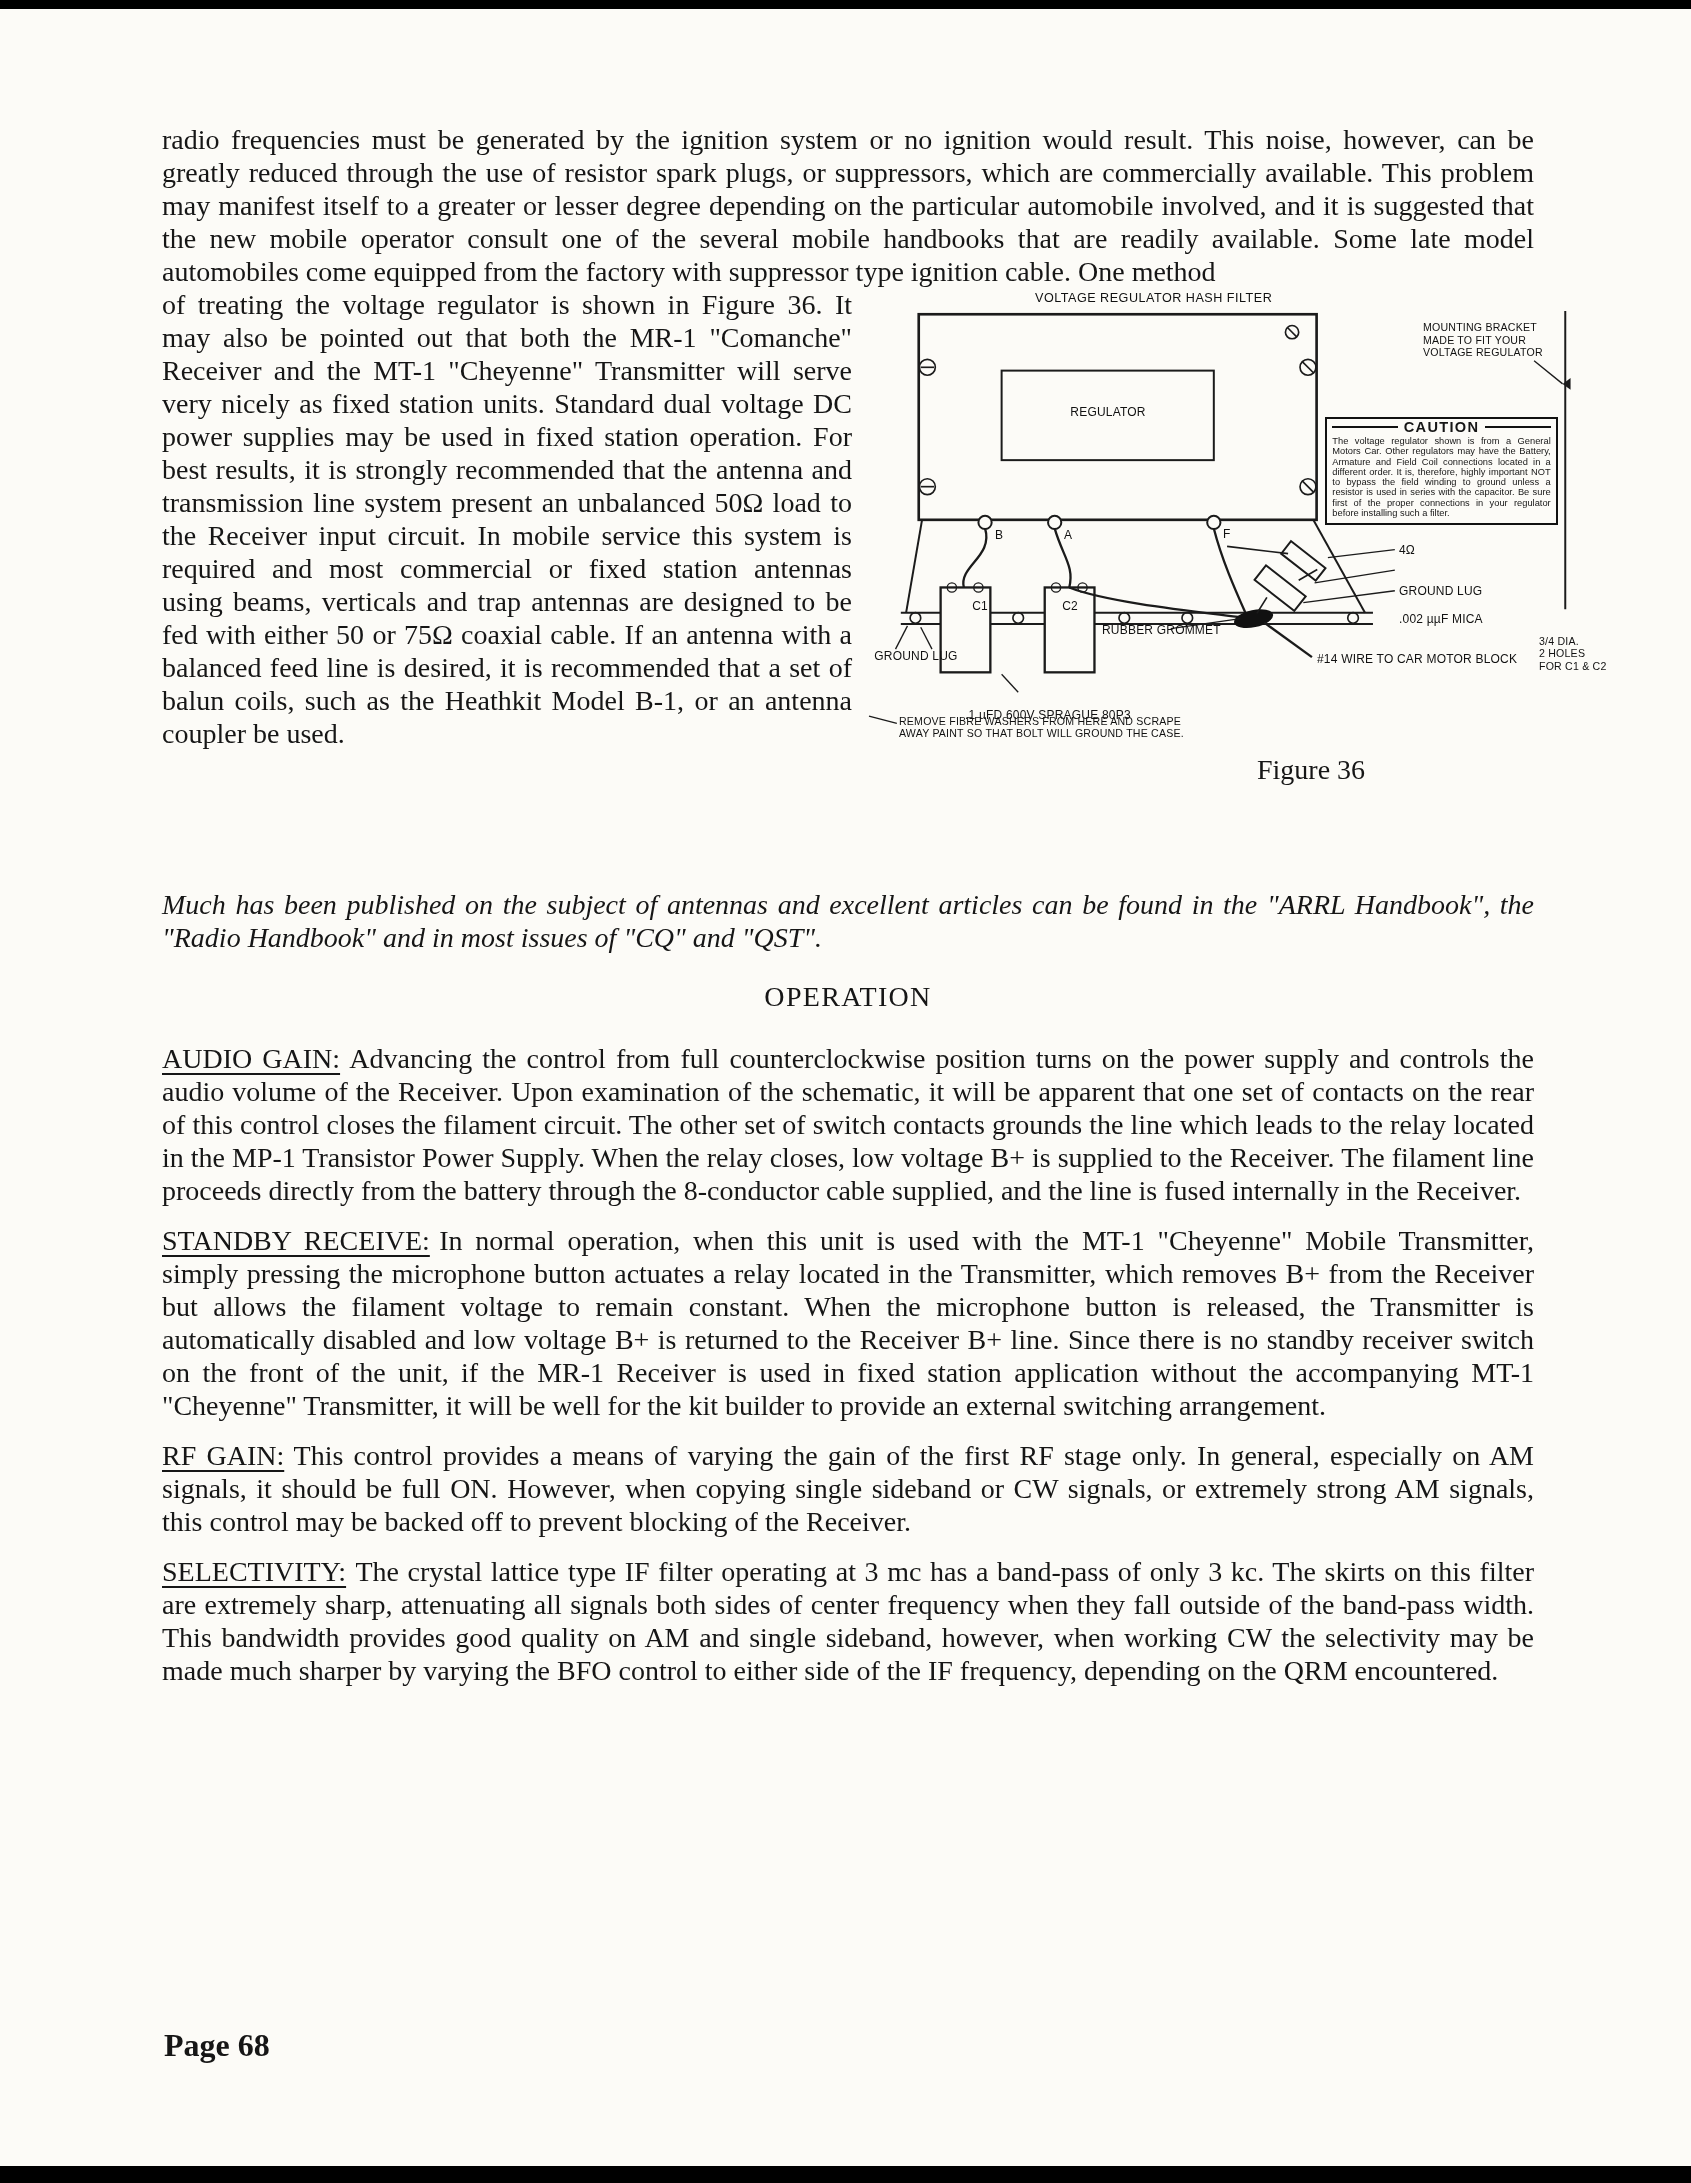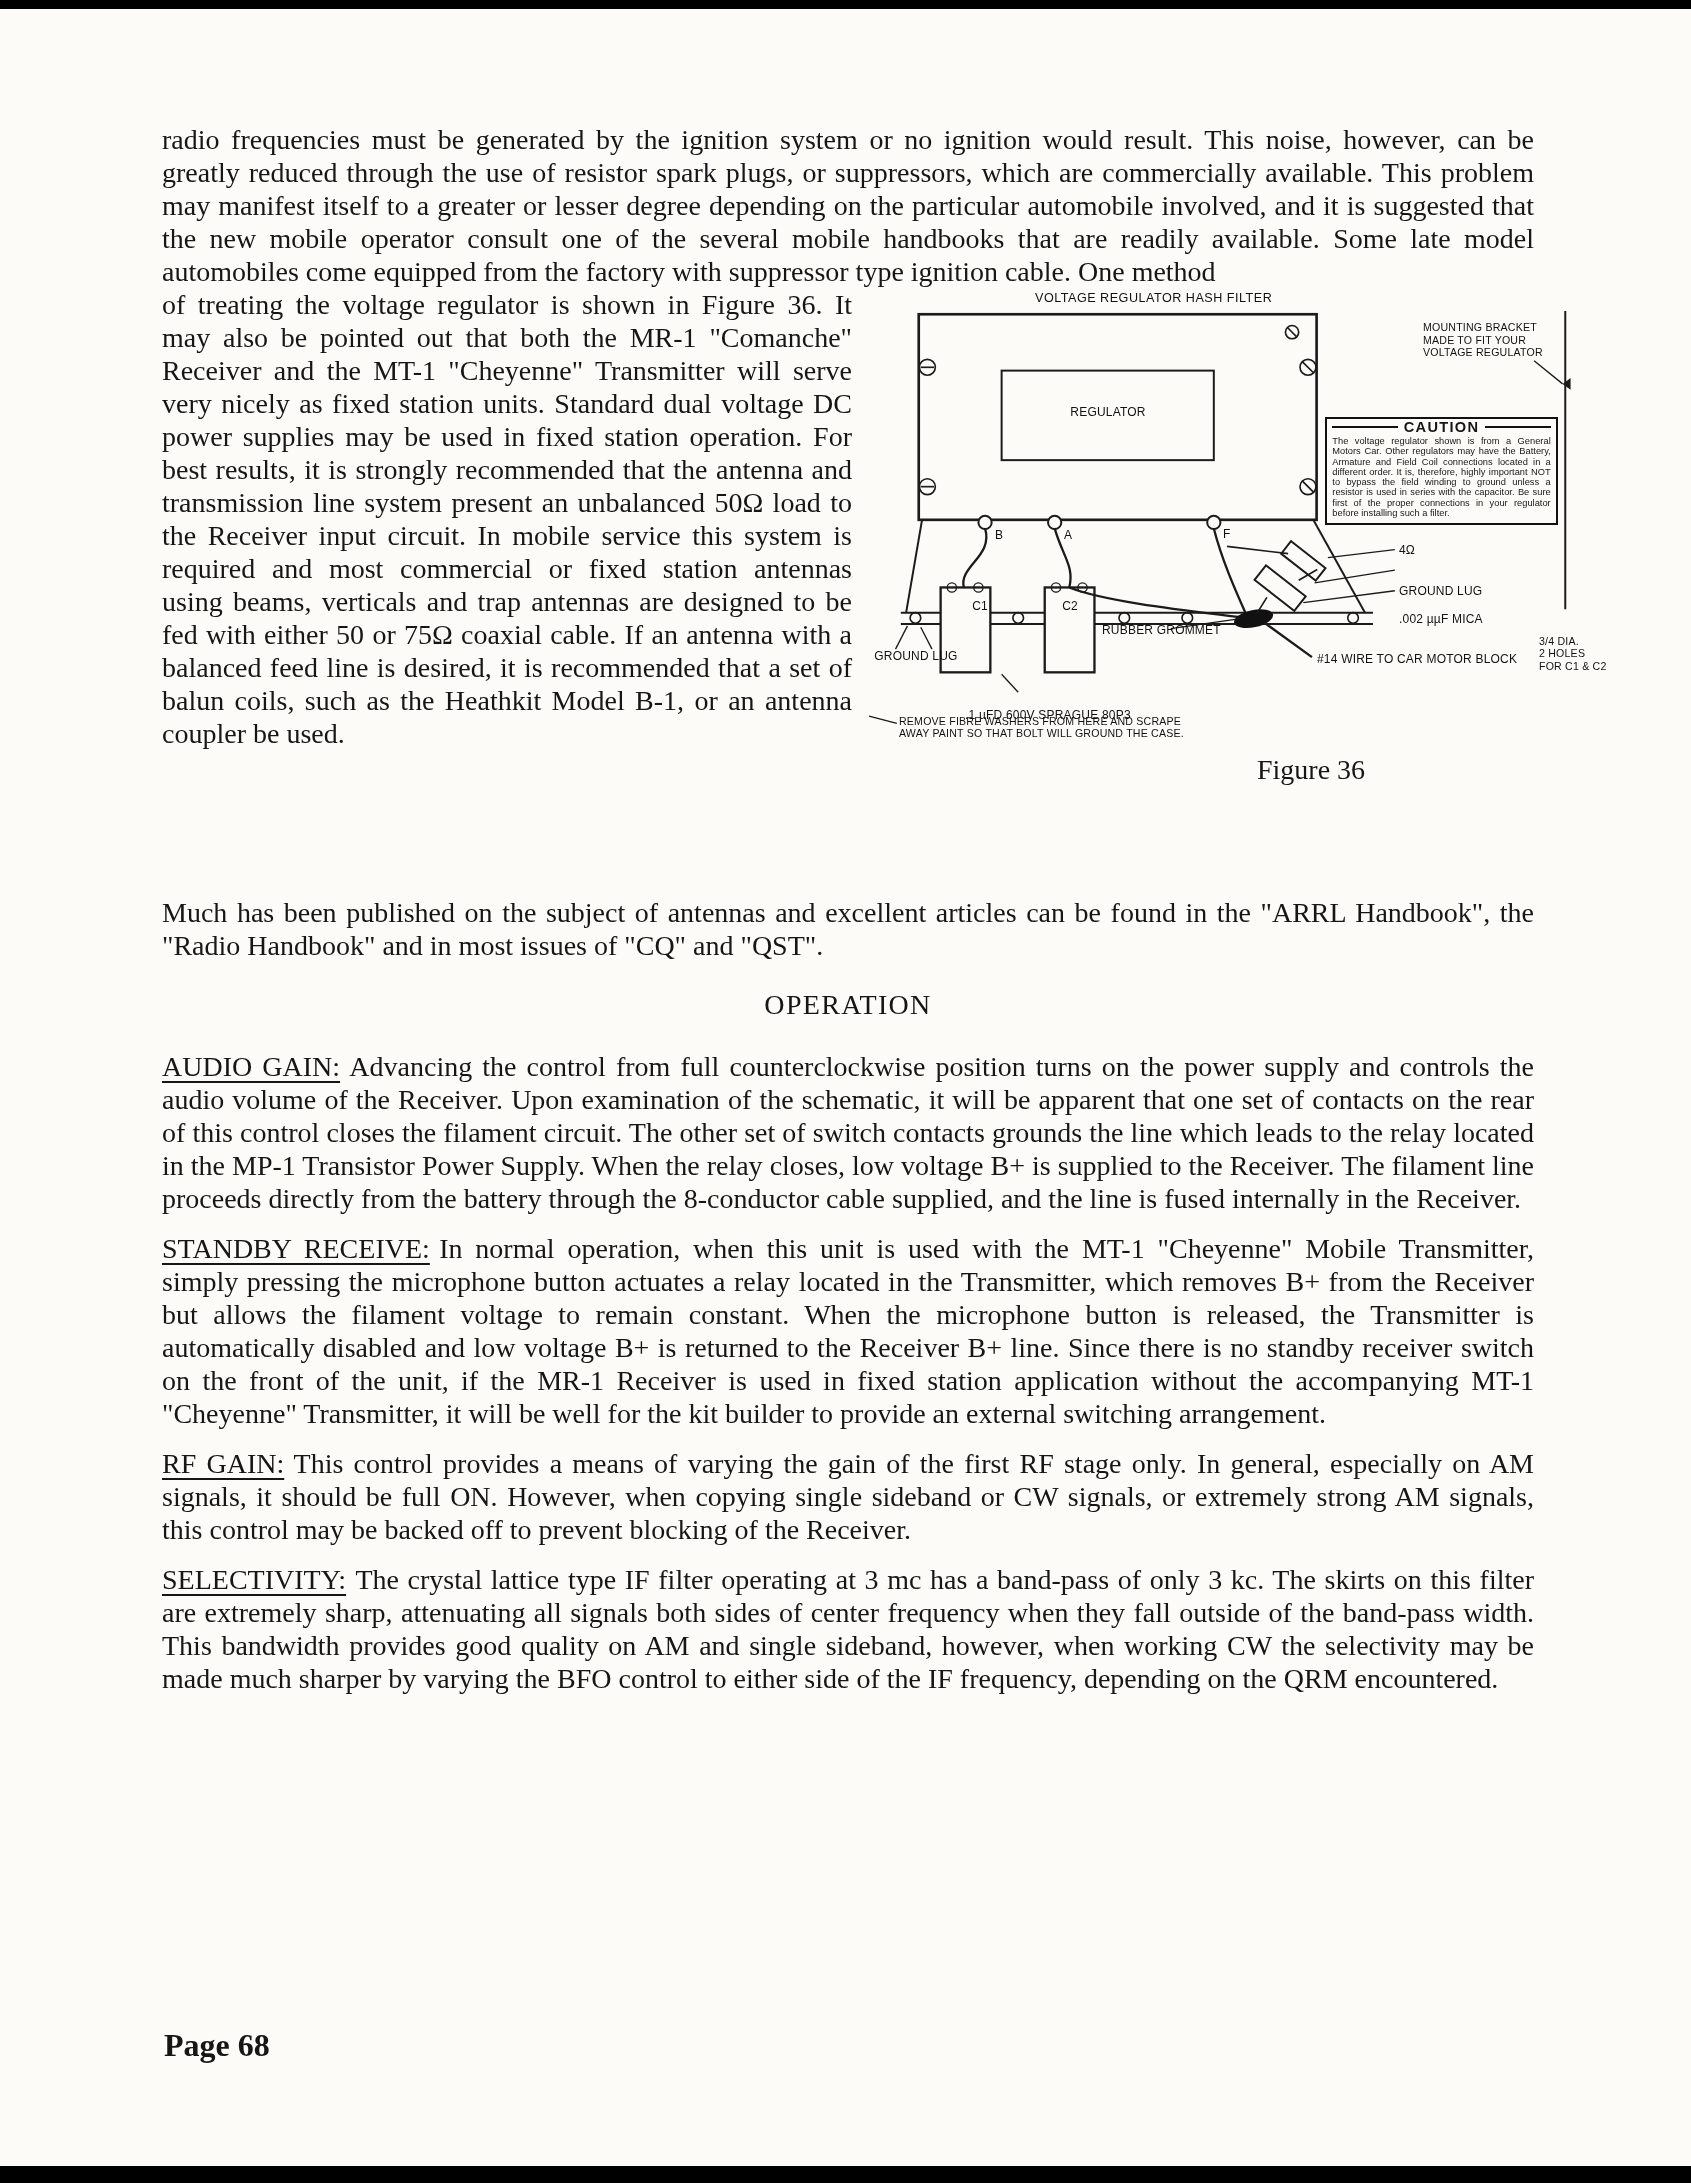--- a/index.html
+++ b/index.html
@@ -63,21 +63,21 @@
     margin-top:26.5px; text-align:center;
     font-size:28px; font-weight:normal; letter-spacing:1.3px;
   }
   .section { margin-top:29px; }
   .sec-label {
     text-decoration:underline;
     text-underline-offset:4.6px;
     text-decoration-thickness:2px;
     margin-right:9.3px;
   }
-  .antennas { margin-top:16px; }
+  .antennas { margin-top:8px;font-style:italic; }
 
   .page-number { position:absolute; left:164px; top:2027px; font-size:32px;font-weight:bold; }
 </style>
 </head>
 <body>
 
 <div class="scan-bar top"></div>
 
 <div class="content">
 

